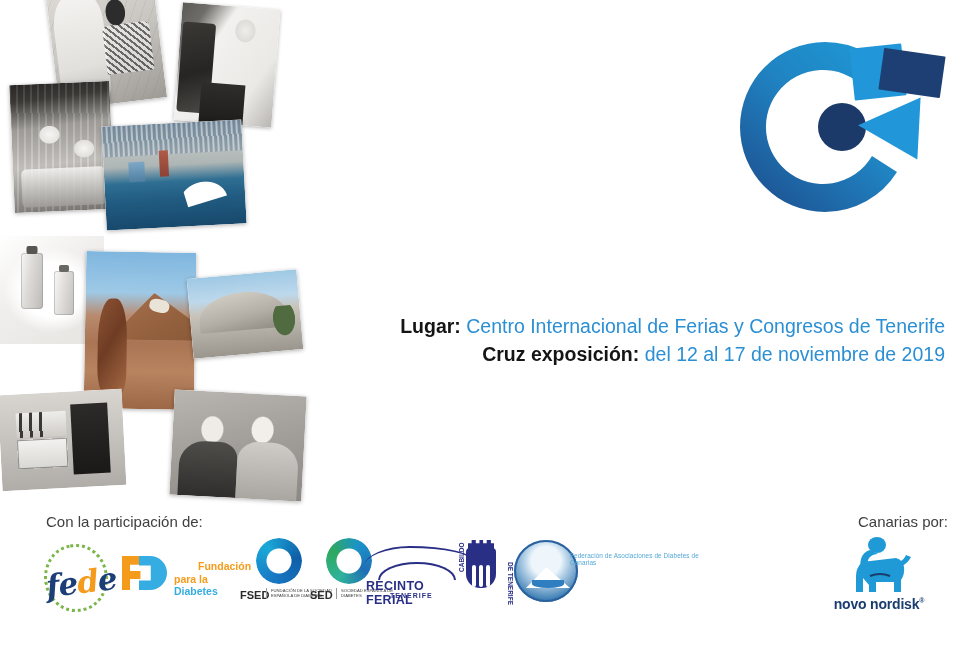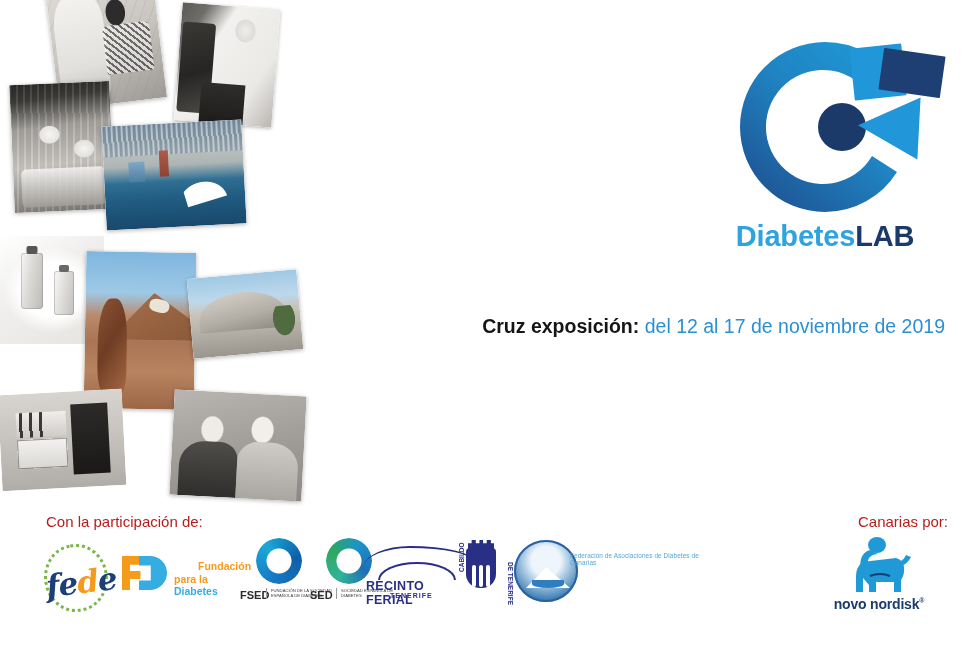--- a/index.html
+++ b/index.html
@@ -238,21 +238,21 @@
     width: 1px; height: 19px;
     background: #111;
     vertical-align: -3px;
     margin-left: 1px;
   }
 
   
   .foot-label {
     position: absolute;
     font-size: 15px;
-    color: #b91c1c;
+    color: #404040;
   }
   .foot-left  { left: 46px;  top: 513px; }
   .foot-right { right: 26px; top: 513px; }
 
   .sponsors { position: absolute; left: 22px; top: 536px; width: 710px; height: 90px; }
   .sp { position: absolute; }
 
   
   .sp-fede { left: 14px; top: 6px; width: 90px; height: 66px; }
   .fede-oval{
@@ -476,27 +476,28 @@
                A 85 85 0 0 0 125 8 Z" fill="url(#ringGrad2)"></path>
 
       <circle cx="142" cy="93" r="24" fill="#1b3a69"></circle>
 
       <rect x="152" y="12" width="52" height="52" rx="1" fill="#2196d8" transform="rotate(-6 178 38)"></rect>
 
       <rect x="181" y="18" width="62" height="42" rx="1" fill="#1d3f73" transform="rotate(8 212 39)"></rect>
 
       <path d="M 219 62 L 219 124 L 158 93 Z" fill="#2196d8" transform="rotate(3 190 93)"></path>
     </svg>
-    <div class="logo-text">
-      <span class="t1">Diabetes</span><span class="t2">LAB</span>
-    </div>
   </div>
 
   <div class="info">
 
+    <div class="line">
+      <span class="lbl">Lugar:</span>
+      <span class="val">Centro Internacional de Ferias y Congresos de Tenerife</span>
+    </div>
 
 
 
     <div class="line">
       <span class="lbl">Cruz exposición:</span>
       <span class="val">del 12 al 17 de noviembre de 2019</span>
     </div>
 
   </div>
 

